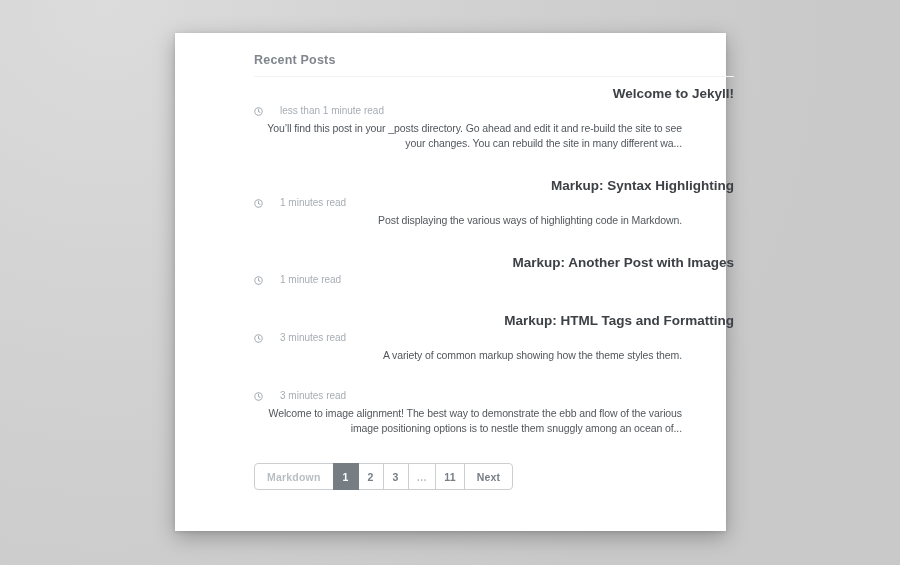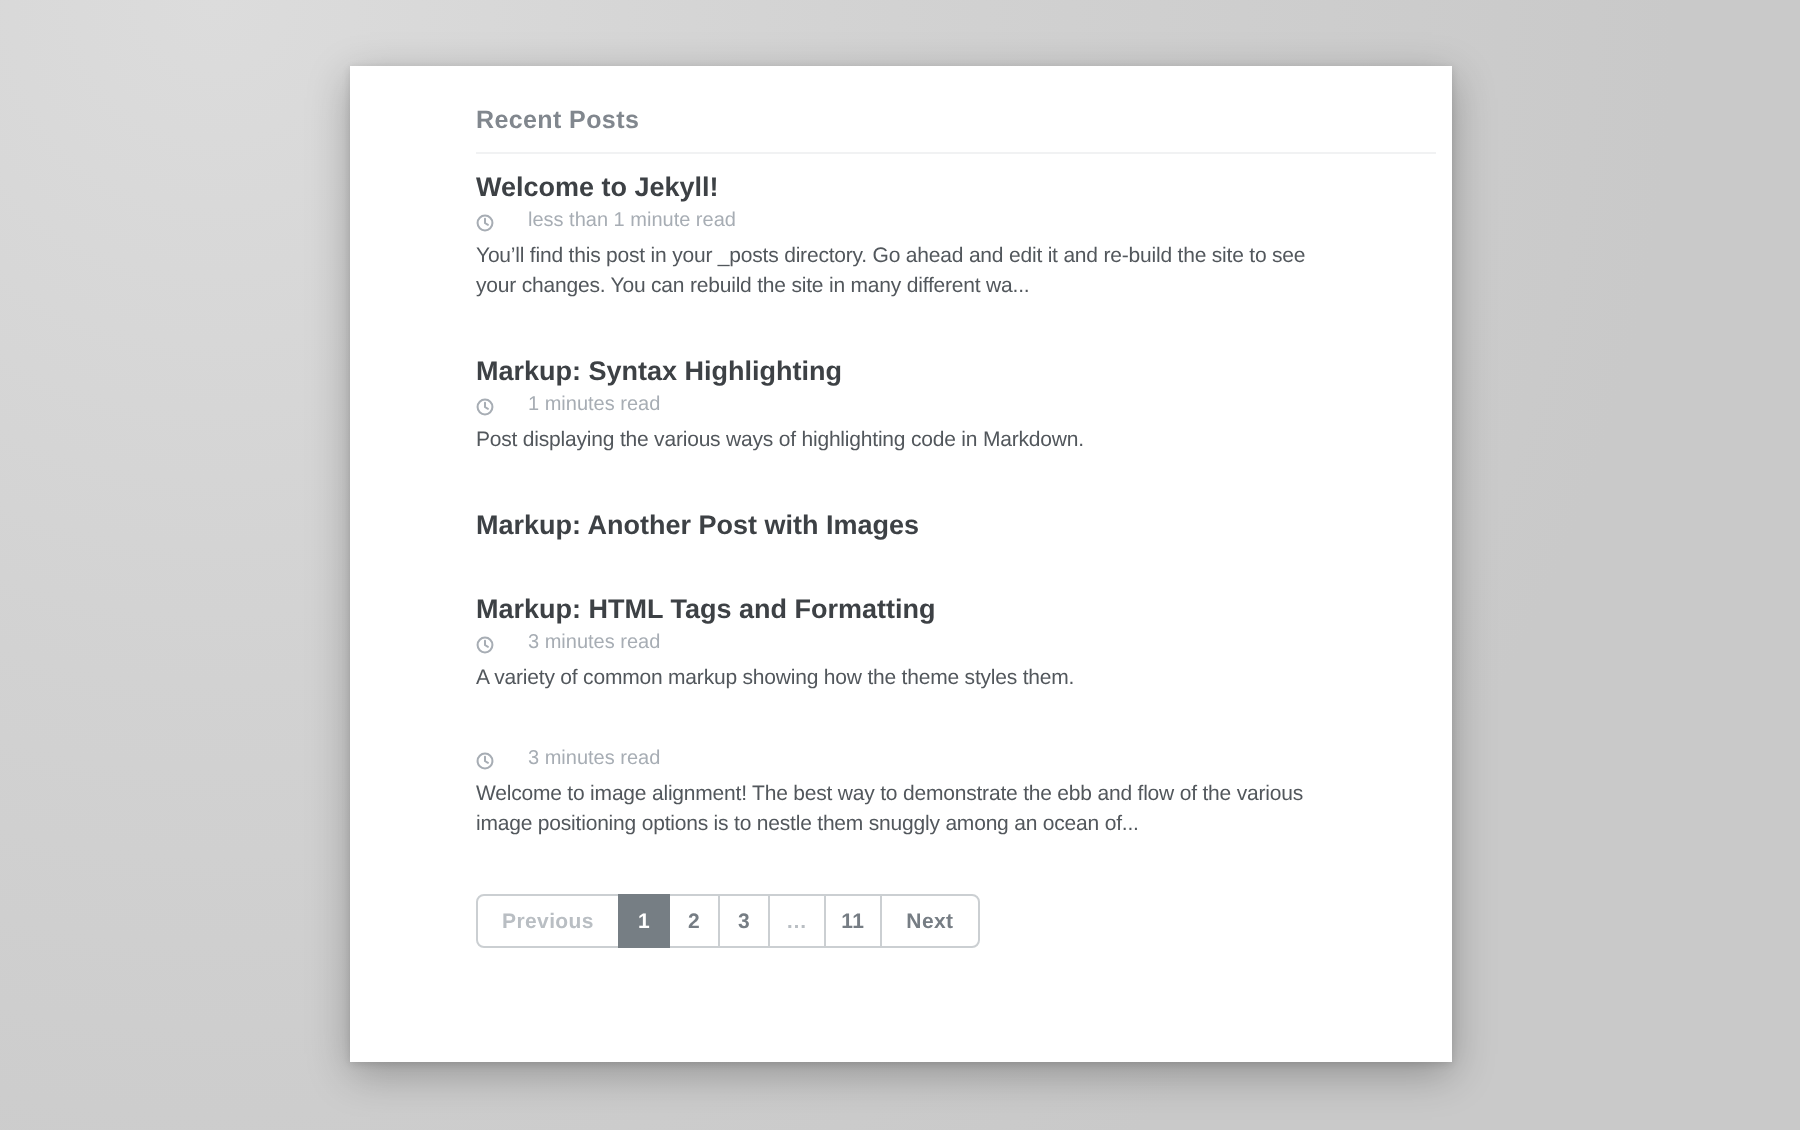--- a/index.html
+++ b/index.html
@@ -10,31 +10,31 @@
     position: relative;
   }
   .card {
     position: absolute;
     left: 175px; top: 33px;
     width: 551px; height: 498px;
     background: #ffffff;
     box-shadow: 0 6px 20px rgba(0,0,0,0.28), 0 1px 4px rgba(0,0,0,0.12);
     padding: 21px 8px 16px 63px;
   }
-  .content { width: 480px; }
+  .content { width: 480px; margin-left: 16px; }
   .page-title {
     font-size: 12.5px;
     font-weight: bold;
     color: #81878e;
     line-height: 13px;
     padding-bottom: 9px;
     border-bottom: 1px solid #f1f2f3;
     letter-spacing: 0.2px;
   }
-  .posts { margin-top: 9px; }
+  .posts { margin-top: 9px; text-align: right; }
   .post { margin-bottom: 27px; }
   .post-title {
     font-size: 13.5px;
     font-weight: bold;
     color: #3d4145;
     line-height: 15px;
     margin-bottom: 4px;
     cursor: pointer;
   }
   .post-meta {
@@ -120,20 +120,29 @@
                 <path d="M8 4.2 V8 L10.6 9.6" stroke-linecap="round"></path>
               </svg>
           </span>
           <span>1 minutes read</span>
         </div>
         <p class="post-excerpt">Post displaying the various ways of highlighting code in Markdown.</p>
       </article>
 
       <article class="post">
         <h2 class="post-title">Markup: Another Post with Images</h2>
+        <div class="post-meta">
+          <span class="clock-icon">
+            <svg viewBox="0 0 16 16" fill="none" stroke="#a7adb4" stroke-width="1.8">
+                <circle cx="8" cy="8" r="6.6"></circle>
+                <path d="M8 4.2 V8 L10.6 9.6" stroke-linecap="round"></path>
+              </svg>
+          </span>
+          <span>1 minute read</span>
+        </div>
       </article>
 
       <article class="post">
         <h2 class="post-title">Markup: HTML Tags and Formatting</h2>
         <div class="post-meta">
           <span class="clock-icon">
             <svg viewBox="0 0 16 16" fill="none" stroke="#a7adb4" stroke-width="1.8">
                 <circle cx="8" cy="8" r="6.6"></circle>
                 <path d="M8 4.2 V8 L10.6 9.6" stroke-linecap="round"></path>
               </svg>
@@ -152,21 +161,21 @@
               </svg>
           </span>
           <span>3 minutes read</span>
         </div>
         <p class="post-excerpt">Welcome to image alignment! The best way to demonstrate the ebb and flow of the various image positioning options is to nestle them snuggly among an ocean of...</p>
       </article>
 
     </div>
 
     <nav class="pagination">
-      <div class="page-btn disabled">Previous</div>
+      <div class="page-btn disabled">Markdown</div>
       <div class="page-btn active">1</div>
       <div class="page-btn">2</div>
       <div class="page-btn">3</div>
       <div class="page-btn disabled">…</div>
       <div class="page-btn">11</div>
       <div class="page-btn">Next</div>
     </nav>
 
   </div>
 </div>

